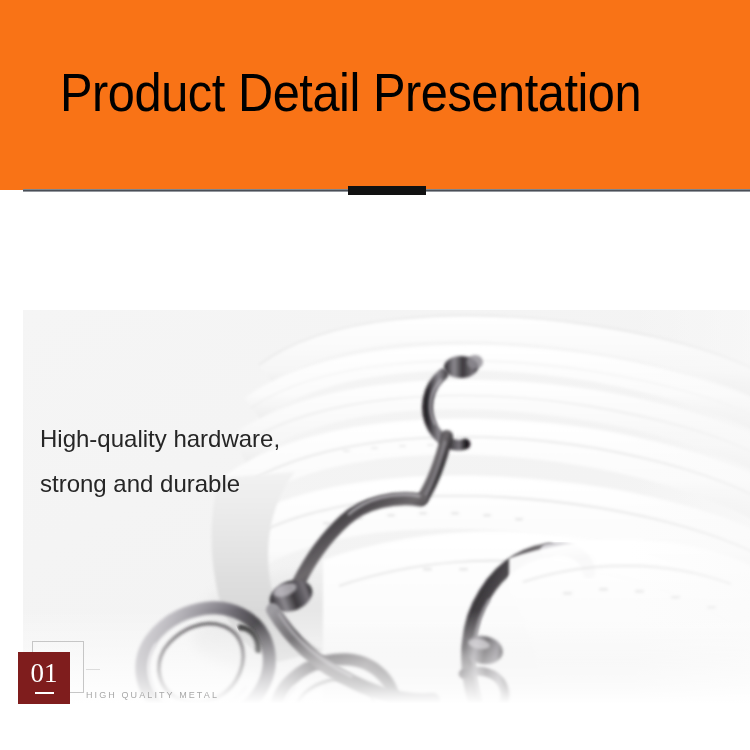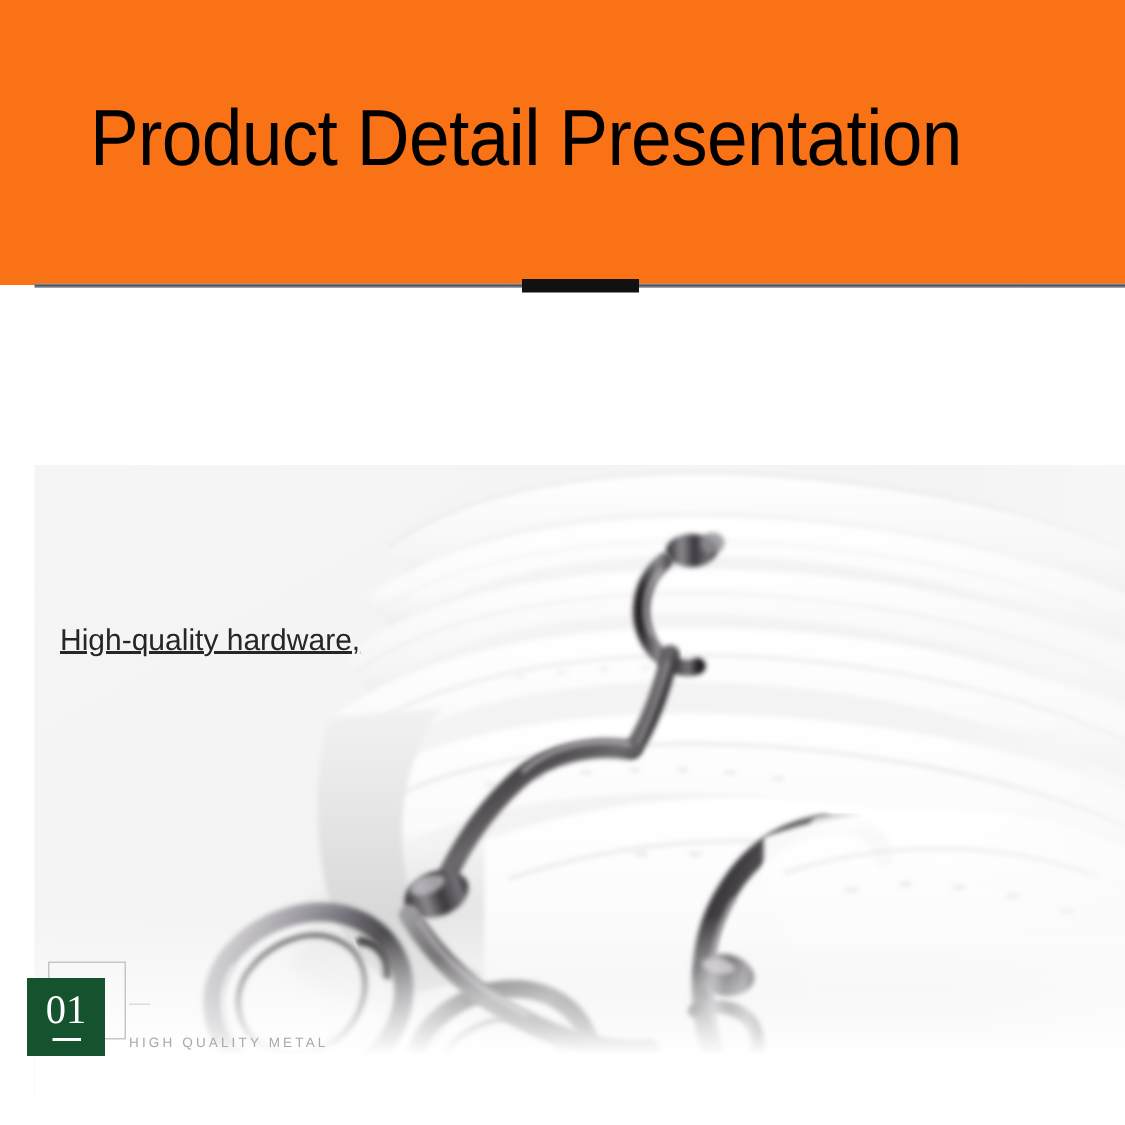--- a/index.html
+++ b/index.html
@@ -98,27 +98,26 @@
     left: 0;
     top: 0;
     width: 727px;
     height: 420px;
   }
 
   
   .caption {
     position: absolute;
     left: 40px;
-    top: 405px;
+    top: 416px;
     width: 300px;
-    font-size: 20px;
+    font-size: 24px;
     line-height: 45px;
     color: #262626;
     font-weight: 400;
-    text-decoration: underline;
   }
   .caption-line { display: block; white-space: nowrap; }
 
   
   .badge-group {
     position: absolute;
     left: 14px;
     top: 641px;
     width: 220px;
     height: 70px;
@@ -131,21 +130,21 @@
     height: 50px;
     border: 1px solid #c6c6c6;
     background: transparent;
   }
   .badge-square {
     position: absolute;
     left: 4px;
     top: 11px;
     width: 52px;
     height: 52px;
-    background: #14532d;
+    background: #7f1d1d;
   }
   .badge-number {
     position: absolute;
     left: 0;
     top: 5px;
     width: 52px;
     text-align: center;
     font-size: 27px;
     line-height: 32px;
     color: #ffffff;
@@ -387,20 +386,21 @@
 
     <rect x="0" y="300" width="727" height="120" fill="url(#bgGrad)" opacity="0"></rect>
   </svg>
 
   <div class="panel-fade-right"></div>
   <div class="panel-fade-bottom"></div>
 </div>
 
 <div class="caption">
   <span class="caption-line">High-quality hardware,</span>
+  <span class="caption-line">strong and durable</span>
 </div>
 
 <div class="badge-group">
   <div class="badge-outline"></div>
   <div class="badge-square">
     <div class="badge-number">01</div>
     <div class="badge-dash"></div>
   </div>
   <div class="badge-tick"></div>
   <div class="badge-label">HIGH QUALITY METAL</div>

